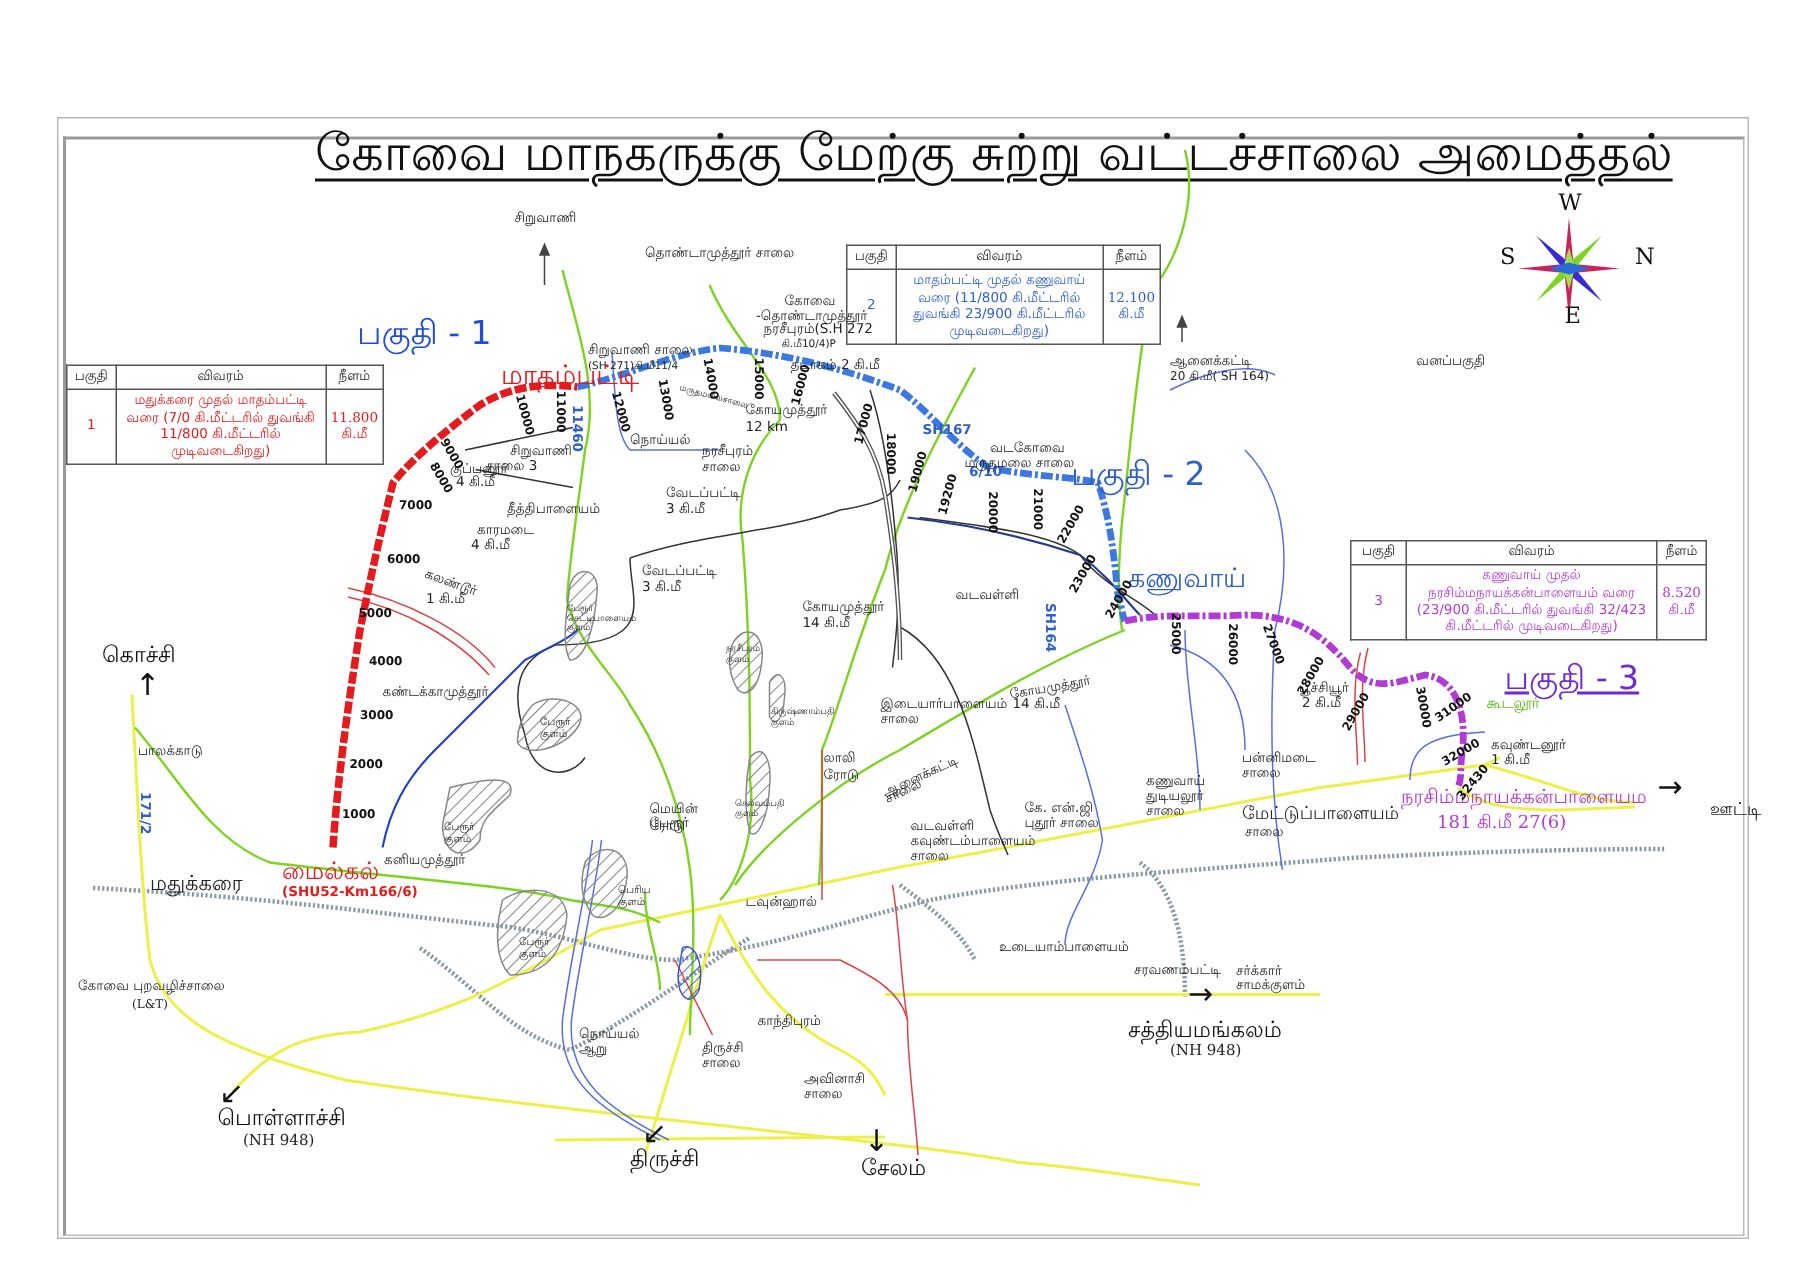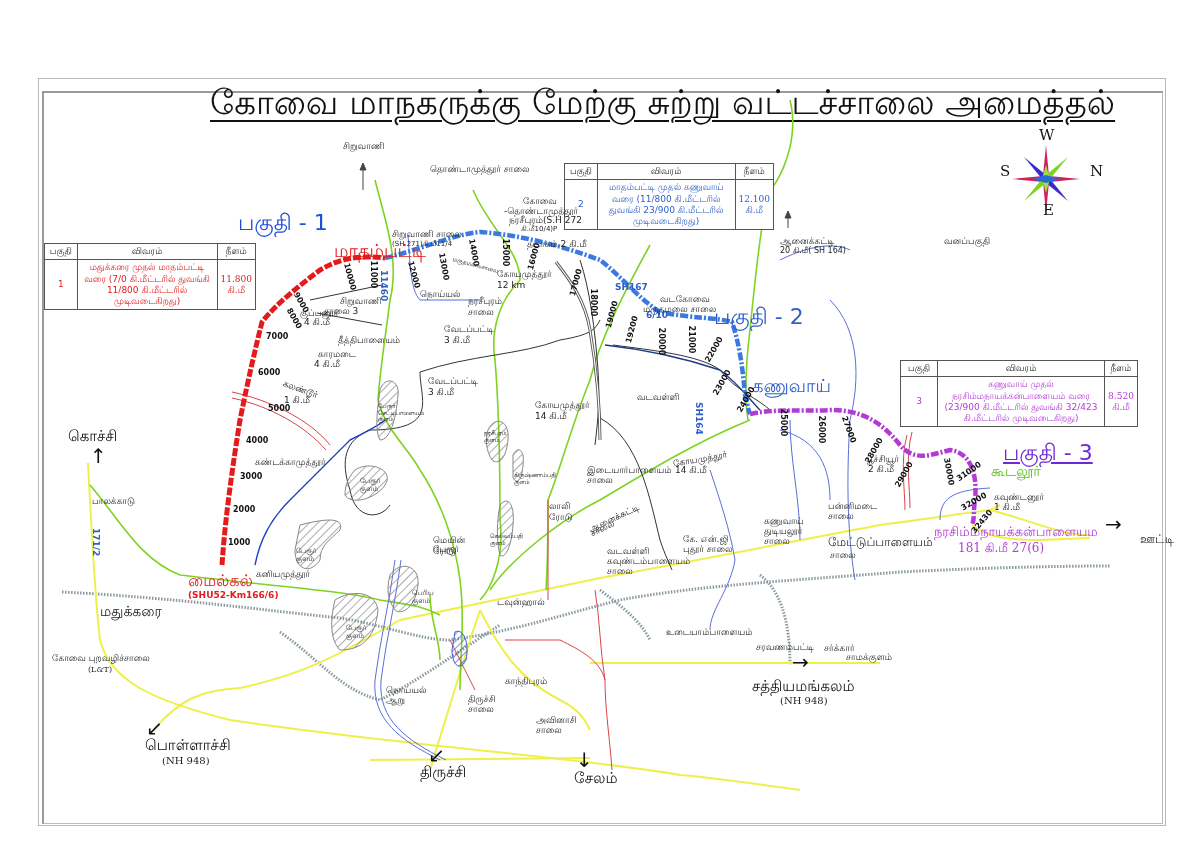--- a/index.html
+++ b/index.html
@@ -213,21 +213,21 @@
 <div class="lbl" style="left:388px;top:270px;color:#2f5fc8;font-weight:bold;transform:rotate(90deg);transform-origin:left top;">11460</div>
 <div class="lbl" style="left:615px;top:283px;color:#2f5fc8;font-weight:bold;">SH167</div>
 <div class="lbl" style="left:646px;top:311px;color:#2f5fc8;font-weight:bold;">6/10</div>
 <div class="lbl" style="left:703px;top:402px;color:#2f5fc8;font-weight:bold;transform:rotate(90deg);transform-origin:left top;">SH164</div>
 <div class="lbl" style="left:100px;top:528px;color:#2f5fc8;font-weight:bold;transform:rotate(90deg);transform-origin:left top;">171/2</div>
 
 <div class="ch" style="left:228px;top:538px;">1000</div>
 <div class="ch" style="left:233px;top:505px;">2000</div>
 <div class="ch" style="left:240px;top:472px;">3000</div>
 <div class="ch" style="left:246px;top:436px;">4000</div>
-<div class="ch" style="left:268px;top:404px;">5000</div>
+<div class="ch" style="left:239px;top:404px;">5000</div>
 <div class="ch" style="left:258px;top:368px;">6000</div>
 <div class="ch" style="left:266px;top:332px;">7000</div>
 <div class="ch" style="left:283px;top:314px;transform:rotate(60deg);">8000</div>
 <div class="ch" style="left:290px;top:298px;transform:rotate(60deg);">9000</div>
 <div class="ch" style="left:336px;top:272px;transform:rotate(75deg);">10000</div>
 <div class="ch" style="left:360px;top:270px;transform:rotate(90deg);">11000</div>
 <div class="ch" style="left:400px;top:270px;transform:rotate(75deg);">12000</div>
 <div class="ch" style="left:430px;top:262px;transform:rotate(80deg);">13000</div>
 <div class="ch" style="left:460px;top:248px;transform:rotate(80deg);">14000</div>
 <div class="ch" style="left:492px;top:248px;transform:rotate(90deg);">15000</div>
@@ -260,21 +260,21 @@
 <div class="arrow" style="left:428px;top:745px;">↙</div>
 <div class="lbl lbl-lg" style="left:574px;top:770px;">சேலம்</div>
 <div class="arrow" style="left:576px;top:750px;">↓</div>
 <div class="lbl lbl-lg" style="left:752px;top:678px;">சத்தியமங்கலம்</div>
 <div class="lbl lbl-sub" style="left:780px;top:695px;">(NH 948)</div>
 <div class="arrow" style="left:792px;top:652px;">→</div>
 <div class="lbl lbl-md" style="left:1099px;top:533px;margin-left:41px;">ஊட்டி</div>
 <div class="arrow" style="left:1105px;top:514px;">→</div>
 <div class="lbl" style="left:343px;top:142px;">சிறுவாணி</div>
 
-<div class="lbl" style="left:100px;top:604px;font-size:14px;text-align:center;">மதுக்கரை</div>
+<div class="lbl" style="left:100px;top:582px;font-size:14px;text-align:center;">மதுக்கரை</div>
 <div class="lbl" style="left:92px;top:497px;">பாலக்காடு</div>
 <div class="lbl" style="left:52px;top:654px;">கோவை புறவழிச்சாலை</div>
 <div class="lbl lbl-sub" style="left:88px;top:666px;font-size:8px;">(L&amp;T)</div>
 <div class="lbl" style="left:430px;top:165px;">தொண்டாமுத்தூர் சாலை</div>
 <div class="lbl" style="left:392px;top:230px;">சிறுவாணி சாலை</div>
 <div class="lbl" style="left:392px;top:241px;font-size:7px;">(SH 271)கி.மீ11/4</div>
 <div class="lbl" style="left:523px;top:197px;">கோவை</div>
 <div class="lbl" style="left:504px;top:207px;">-தொண்டாமுத்தூர்</div>
 <div class="lbl" style="left:509px;top:216px;">நரசீபுரம்(S.H 272</div>
 <div class="lbl" style="left:521px;top:226px;font-size:7px;">கி.மீ10/4)P</div>
@@ -330,31 +330,31 @@
 <div class="lbl" style="left:683px;top:545px;">புதூர் சாலை</div>
 <div class="lbl" style="left:764px;top:517px;">கணுவாய்</div>
 <div class="lbl" style="left:764px;top:527px;">துடியலூர்</div>
 <div class="lbl" style="left:764px;top:537px;">சாலை</div>
 <div class="lbl" style="left:828px;top:502px;">பன்னிமடை</div>
 <div class="lbl" style="left:828px;top:512px;">சாலை</div>
 <div class="lbl lbl-md" style="left:828px;top:536px;">மேட்டுப்பாளையம்</div>
 <div class="lbl" style="left:830px;top:551px;">சாலை</div>
 <div class="lbl" style="left:866px;top:455px;">பூச்சியூர்</div>
 <div class="lbl" style="left:868px;top:465px;">2 கி.மீ</div>
-<div class="lbl" style="left:991px;top:464px;color:#5ac01a;font-size:14px;">கூடலூர்</div>
+<div class="lbl" style="left:991px;top:464px;color:#5ac01a;font-size:10px;">கூடலூர்</div>
 <div class="lbl" style="left:994px;top:493px;">கவுண்டனூர்</div>
 <div class="lbl" style="left:994px;top:503px;">1 கி.மீ</div>
 <div class="lbl" style="left:780px;top:237px;">ஆனைக்கட்டி</div>
 <div class="lbl" style="left:780px;top:247px;font-size:8px;">20 கி.மீ( SH 164)</div>
 <div class="lbl" style="left:944px;top:237px;">வனப்பகுதி</div>
 <div class="lbl" style="left:497px;top:598px;">டவுன்ஹால்</div>
 <div class="lbl" style="left:666px;top:628px;">உடையாம்பாளையம்</div>
 <div class="lbl" style="left:756px;top:643px;">சரவணம்பட்டி</div>
 <div class="lbl" style="left:824px;top:644px;">சர்க்கார்</div>
-<div class="lbl" style="left:824px;top:653px;margin-left:22px;">சாமக்குளம்</div>
+<div class="lbl" style="left:824px;top:653px;">சாமக்குளம்</div>
 <div class="lbl" style="left:505px;top:677px;">காந்திபுரம்</div>
 <div class="lbl" style="left:386px;top:686px;">நொய்யல்</div>
 <div class="lbl" style="left:386px;top:696px;">ஆறு</div>
 <div class="lbl" style="left:468px;top:695px;">திருச்சி</div>
 <div class="lbl" style="left:468px;top:705px;">சாலை</div>
 <div class="lbl" style="left:536px;top:716px;">அவினாசி</div>
 <div class="lbl" style="left:536px;top:726px;">சாலை</div>
 <div class="lbl" style="left:452px;top:262px;font-size:6px;transform:rotate(15deg);">மருதமலைசாலை</div>
 
 </body></html>

